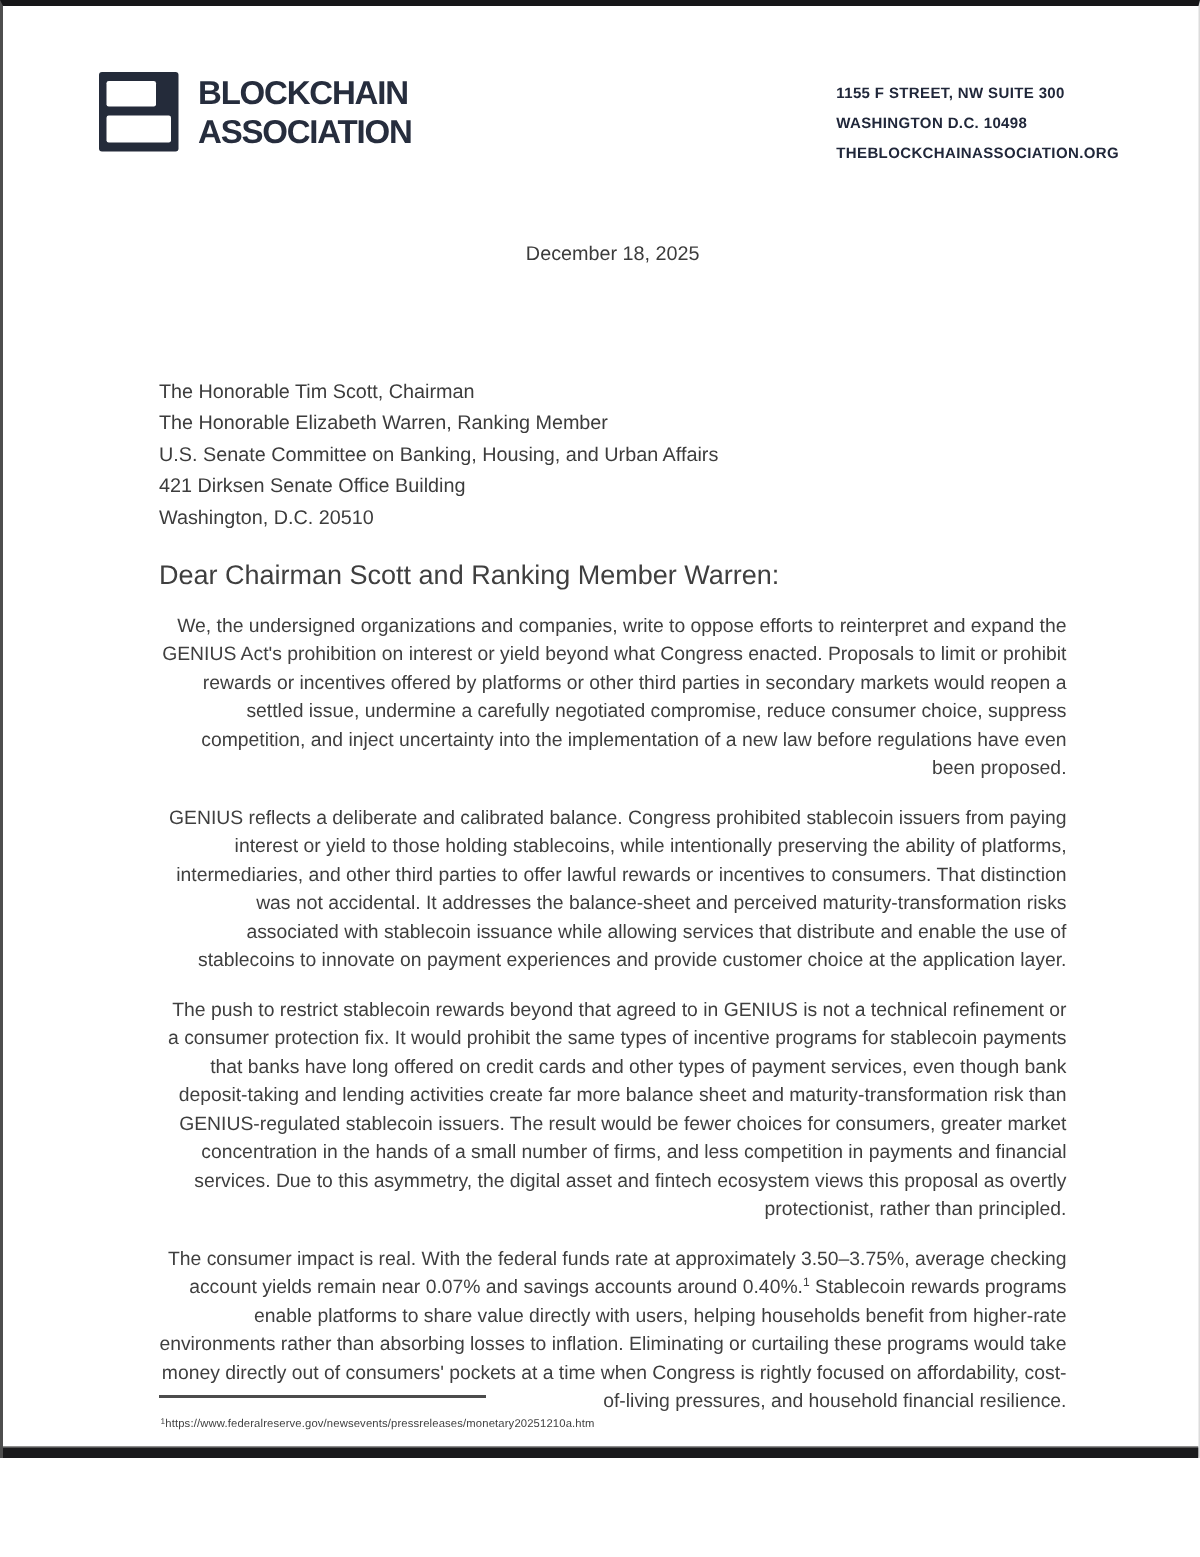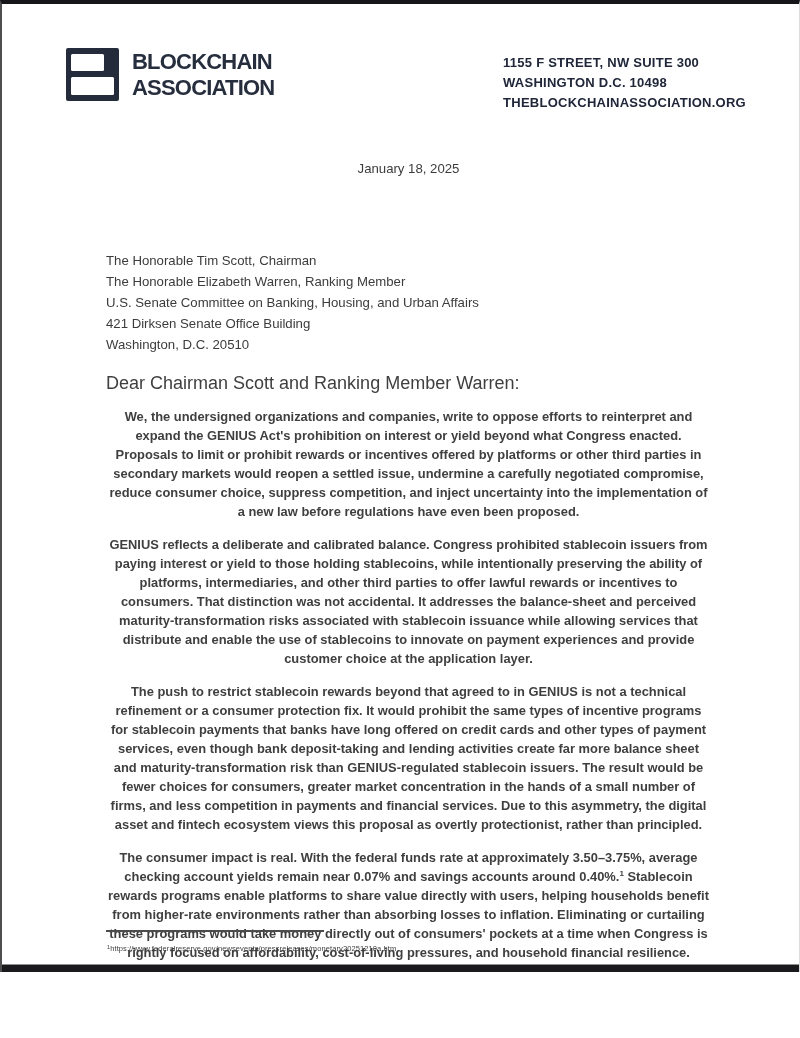--- a/index.html
+++ b/index.html
@@ -45,38 +45,37 @@
   }
   .logo-text {
     margin-left: 13px;
     font-weight: 700; font-size: 22px; line-height: 26px;
     letter-spacing: -0.8px; color: #262d3d;
   }
   .address {
     padding-top: 5px; text-align: left;
   }
   .address-line {
-    font-size: 13px; font-weight: 700; letter-spacing: 0.25px;
+    font-size: 10px; font-weight: 700; letter-spacing: 0.25px;
     line-height: 20px; color: #20273a; white-space: nowrap;
   }
 
   
   .content { margin: 0 88px 0 104px; color: #3f3f3f; }
   .date-line {
     margin-top: 48px; text-align: center;
     font-size: 13.2px; color: #3c3c3c;
   }
   .recipients { margin-top: 74px; }
   .recipient-line { font-size: 13.2px; line-height: 21px; color: #3c3c3c; }
   .salutation { margin-top: 19px; font-size: 18px; line-height: 19px; color: #3f3f3f; }
   .para {
     margin: 0; margin-top: 14px;
     font-size: 12.9px; line-height: 19px; color: #3f3f3f;
-    text-align: center;
-    font-weight: bold;
+    text-align: right;
   }
   .para sup.fn-ref {
     font-size: 8px; line-height: 0; vertical-align: 5px; color: #3f3f3f;
   }
 
   
   .footnote-rule {
     position: absolute; left: 104px; top: 926px; width: 218px;
     border-top: 2px solid #4c4c4c; height: 0;
   }
@@ -104,21 +103,21 @@
       </div>
     </div>
     <div class="address">
       <div class="address-line">1155 F STREET, NW SUITE 300</div>
       <div class="address-line">WASHINGTON D.C. 10498</div>
       <div class="address-line">THEBLOCKCHAINASSOCIATION.ORG</div>
     </div>
   </div>
 
   <div class="content">
-    <div class="date-line">January 18, 2025</div>
+    <div class="date-line">December 18, 2025</div>
 
     <div class="recipients">
       <div class="recipient-line">The Honorable Tim Scott, Chairman</div>
       <div class="recipient-line">The Honorable Elizabeth Warren, Ranking Member</div>
       <div class="recipient-line">U.S. Senate Committee on Banking, Housing, and Urban Affairs</div>
       <div class="recipient-line">421 Dirksen Senate Office Building</div>
       <div class="recipient-line">Washington, D.C. 20510</div>
     </div>
 
     <div class="salutation">Dear Chairman Scott and Ranking Member Warren:</div>

